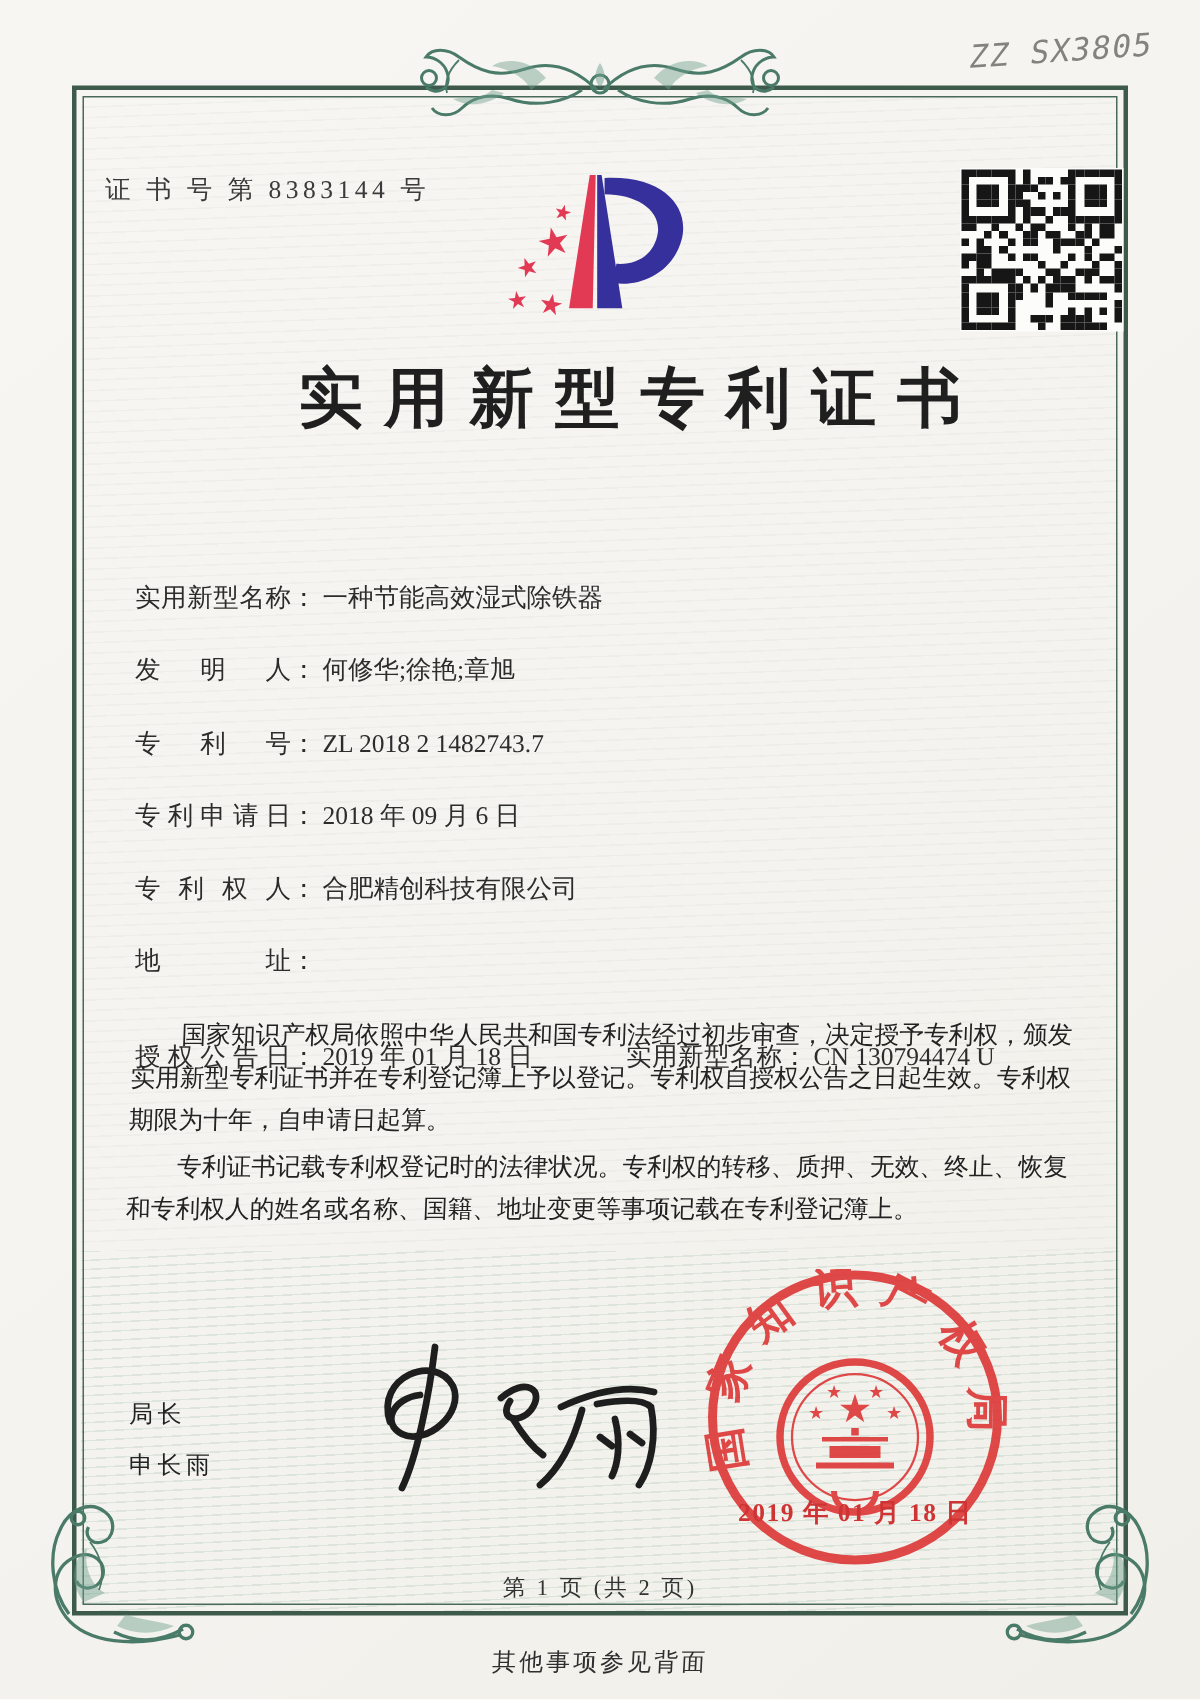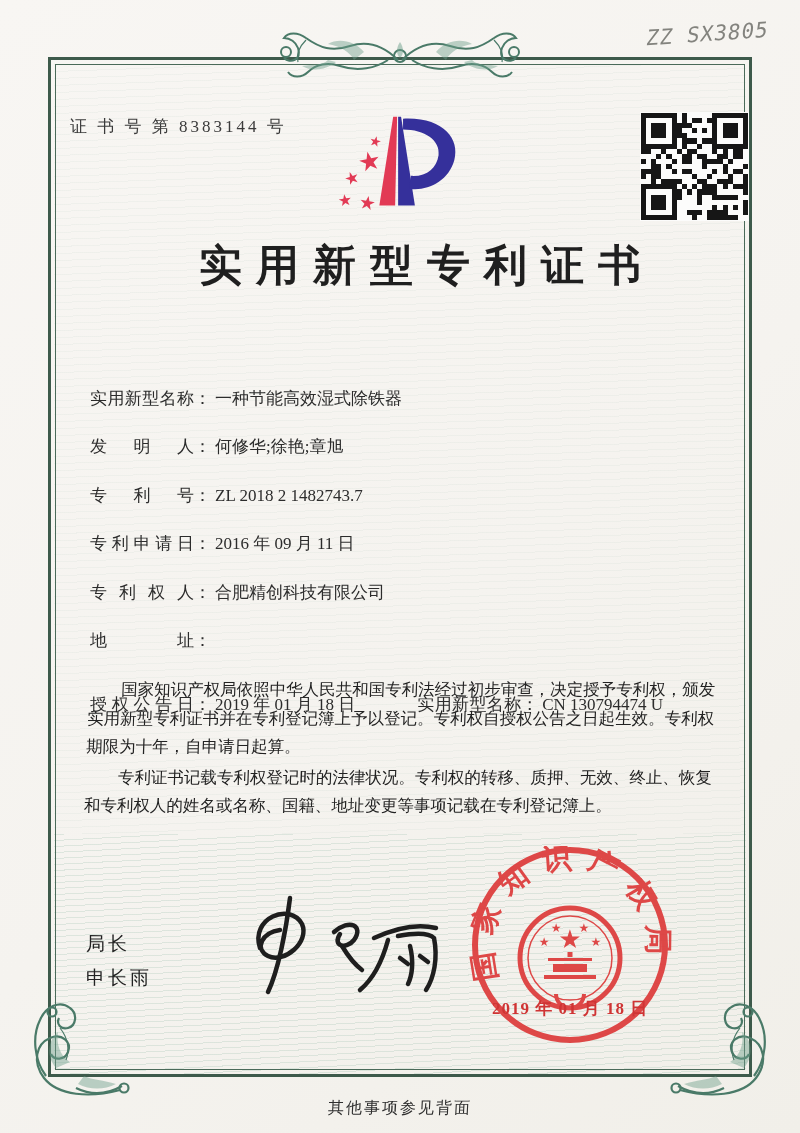--- a/index.html
+++ b/index.html
@@ -35,21 +35,21 @@
   .field-row{display:flex;align-items:flex-start;height:48.4px;line-height:23px;}
   .field-row.addr{height:64px;}
   .fl{flex:0 0 104px;width:104px;text-align:justify;text-align-last:justify;}
   .fc{flex:0 0 auto;}
   .fv{padding-left:4px;}
   .addr .fv{max-width:438px;line-height:26px;}
   .pair2{display:flex;margin-left:62px;}
   .paras{position:absolute;left:86px;top:676px;width:632px;z-index:2;
     font-size:16.5px;line-height:28.5px;color:#222;transform:skewX(-2deg);}
   .paras p{margin:0 0 2px 0;text-indent:2em;}
-  .signer{position:absolute;left:86px;top:927px;z-index:2;font-size:19px;
+  .signer{position:absolute;left:86px;top:927px;z-index:2;font-size:16px;
     letter-spacing:3px;line-height:34px;color:#222;}
   .signature{position:absolute;left:222px;top:886px;width:218px;height:114px;z-index:3;}
   .seal{position:absolute;left:464px;top:846px;width:212px;height:202px;z-index:4;opacity:.92;}
   .seal-date{position:absolute;left:492px;top:997px;z-index:5;font-size:17px;
     letter-spacing:1px;color:#cf3434;font-weight:700;}
   .page-num{position:absolute;left:0;top:1049px;width:100%;text-align:center;z-index:2;
     font-size:15px;letter-spacing:2px;color:#333;}
   .back-note{position:absolute;left:0;top:1098px;width:100%;text-align:center;z-index:2;
     font-size:16px;letter-spacing:2px;color:#2e2e2e;transform:skewX(-3deg);}
   .orn{position:absolute;z-index:3;}
@@ -584,21 +584,21 @@
         <span class="fv">何修华;徐艳;章旭</span>
       </div>
       <div class="field-row">
         <span class="fl">专利号</span>
         <span class="fc">：</span>
         <span class="fv">ZL 2018 2 1482743.7</span>
       </div>
       <div class="field-row">
         <span class="fl">专利申请日</span>
         <span class="fc">：</span>
-        <span class="fv">2016 年 09 月 11 日</span>
+        <span class="fv">2018 年 09 月 6 日</span>
       </div>
       <div class="field-row">
         <span class="fl">专利权人</span>
         <span class="fc">：</span>
         <span class="fv">合肥精创科技有限公司</span>
       </div>
       <div class="field-row addr">
         <span class="fl">地址</span>
         <span class="fc">：</span>
       </div>
@@ -658,15 +658,16 @@
       <rect x="-22" y="0" width="44" height="3"></rect>
       <rect x="-17" y="6" width="34" height="8"></rect>
       <rect x="-26" y="17" width="52" height="4"></rect>
       <rect x="-2.5" y="-6" width="5" height="5"></rect>
       <path d="M-14,36 a14,14 0 0 0 28,0" fill="none" stroke="#dd3a3a" stroke-width="4"></path>
     </g>
   </svg>
 
   <div class="seal-date">2019 年 01 月 18 日</div>
 
+  <div class="page-num">第 1 页 (共 2 页)</div>
   <div class="back-note">其他事项参见背面</div>
 
 </div>
 
 </body></html>

